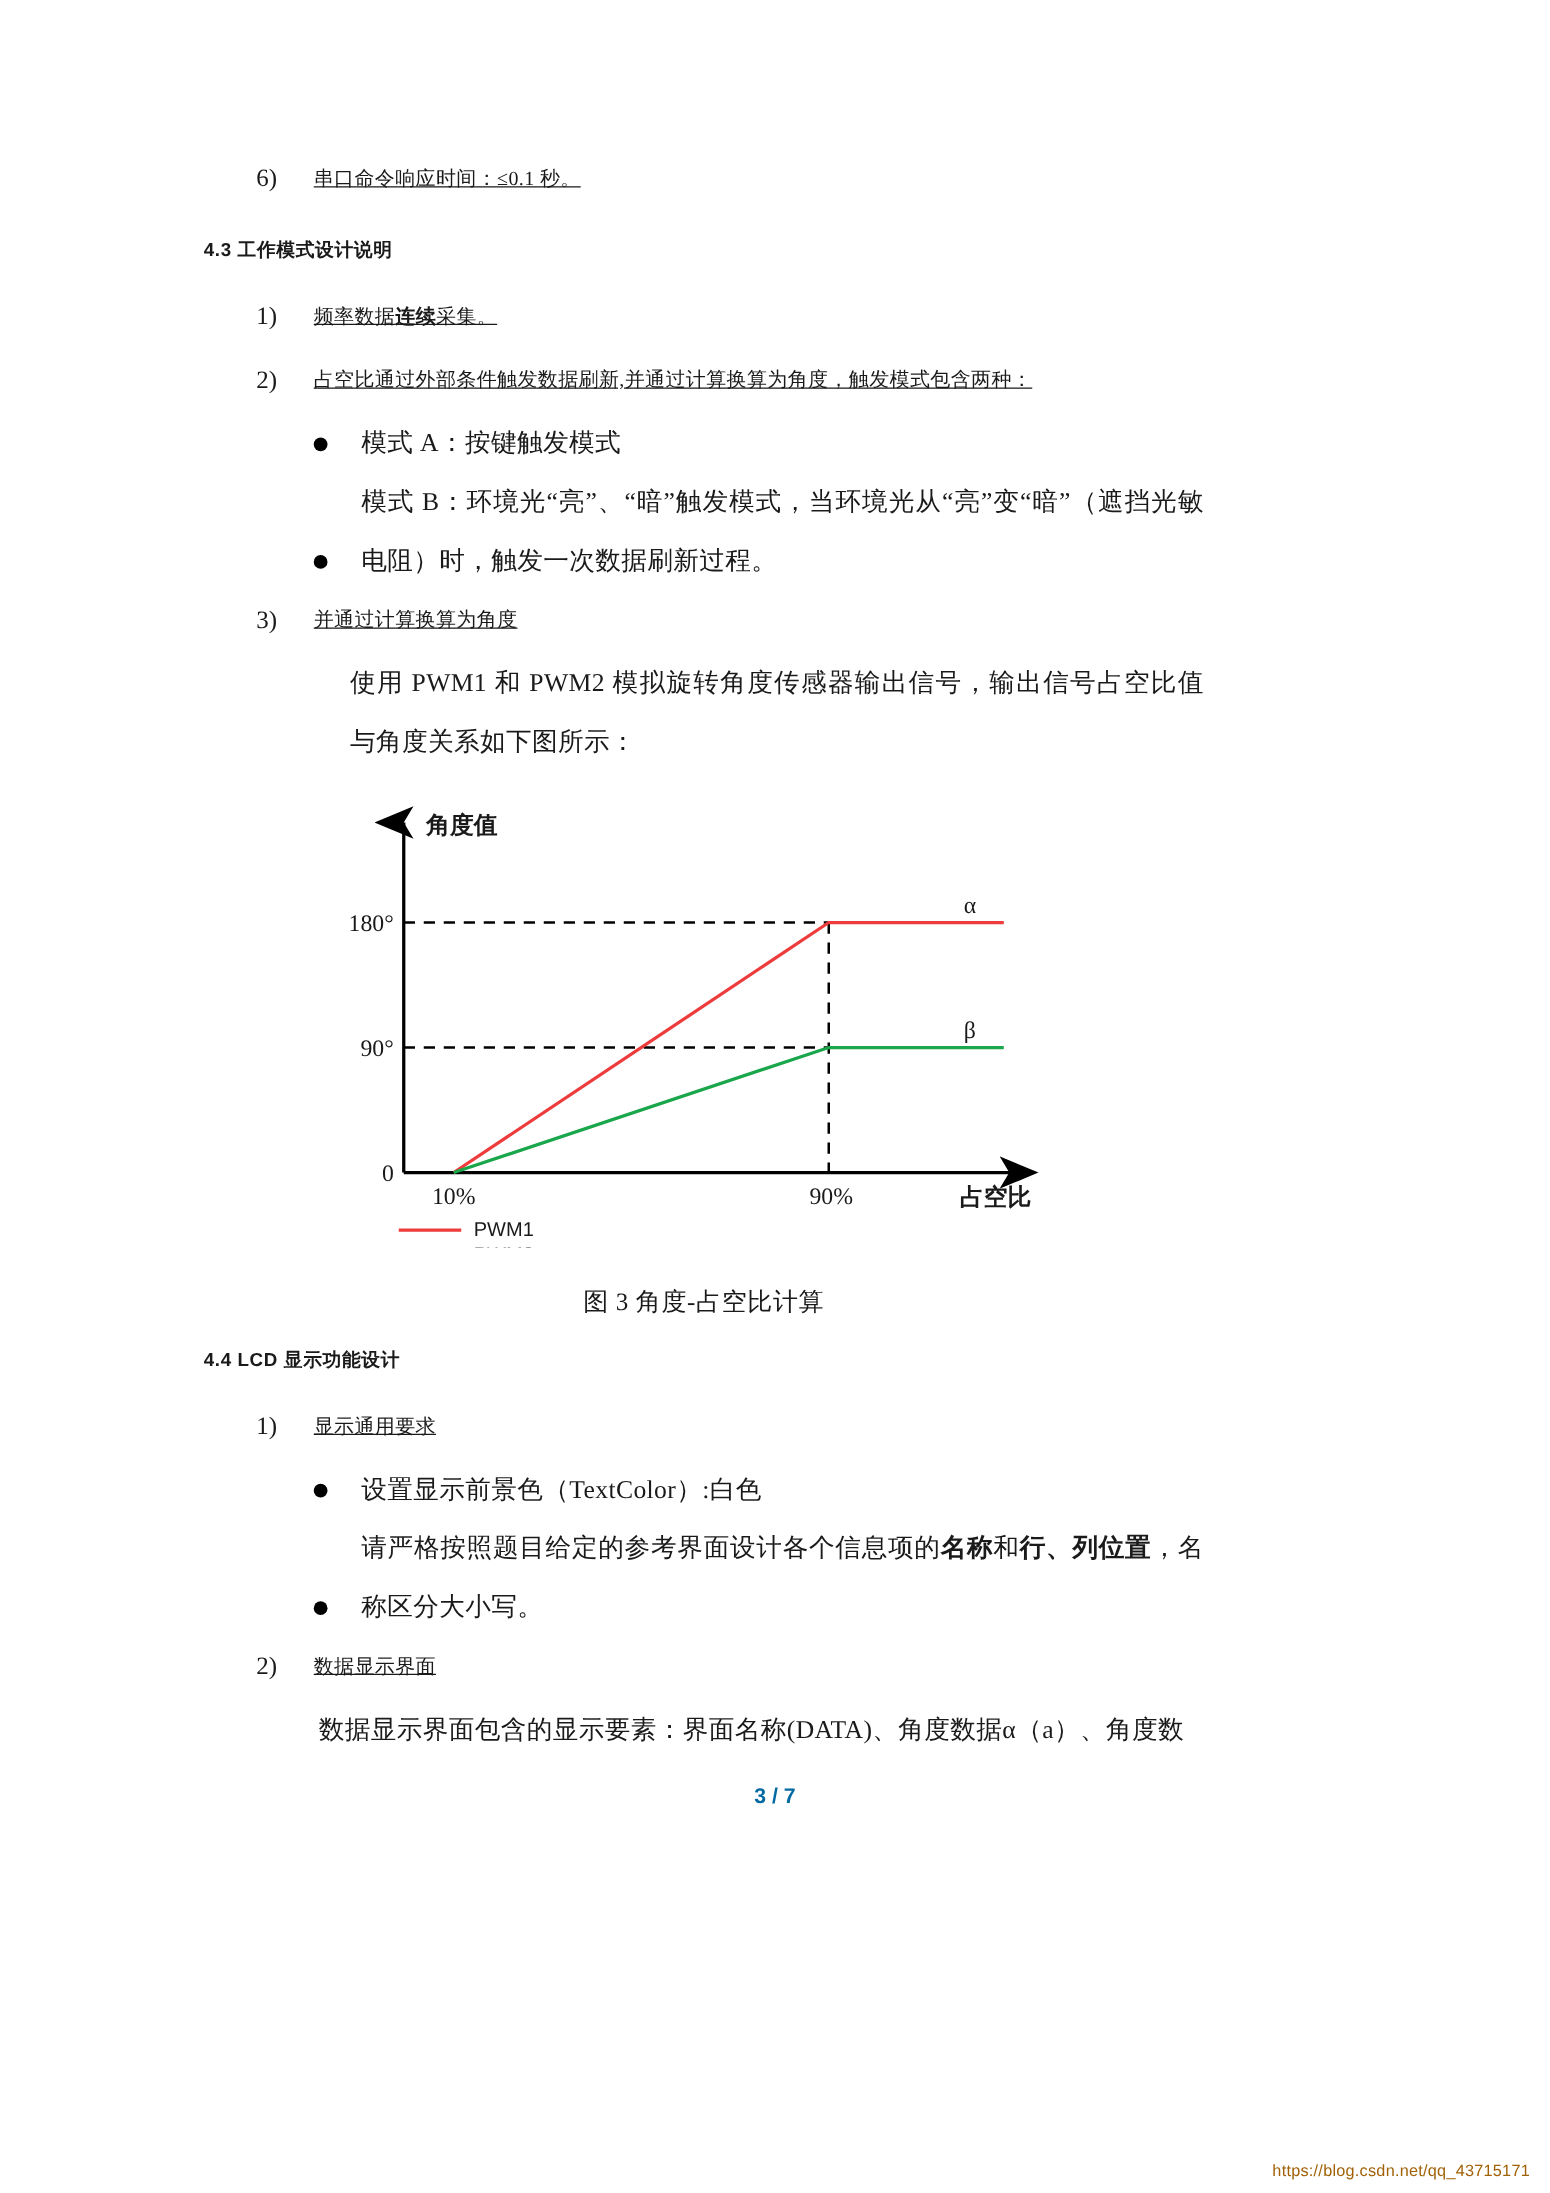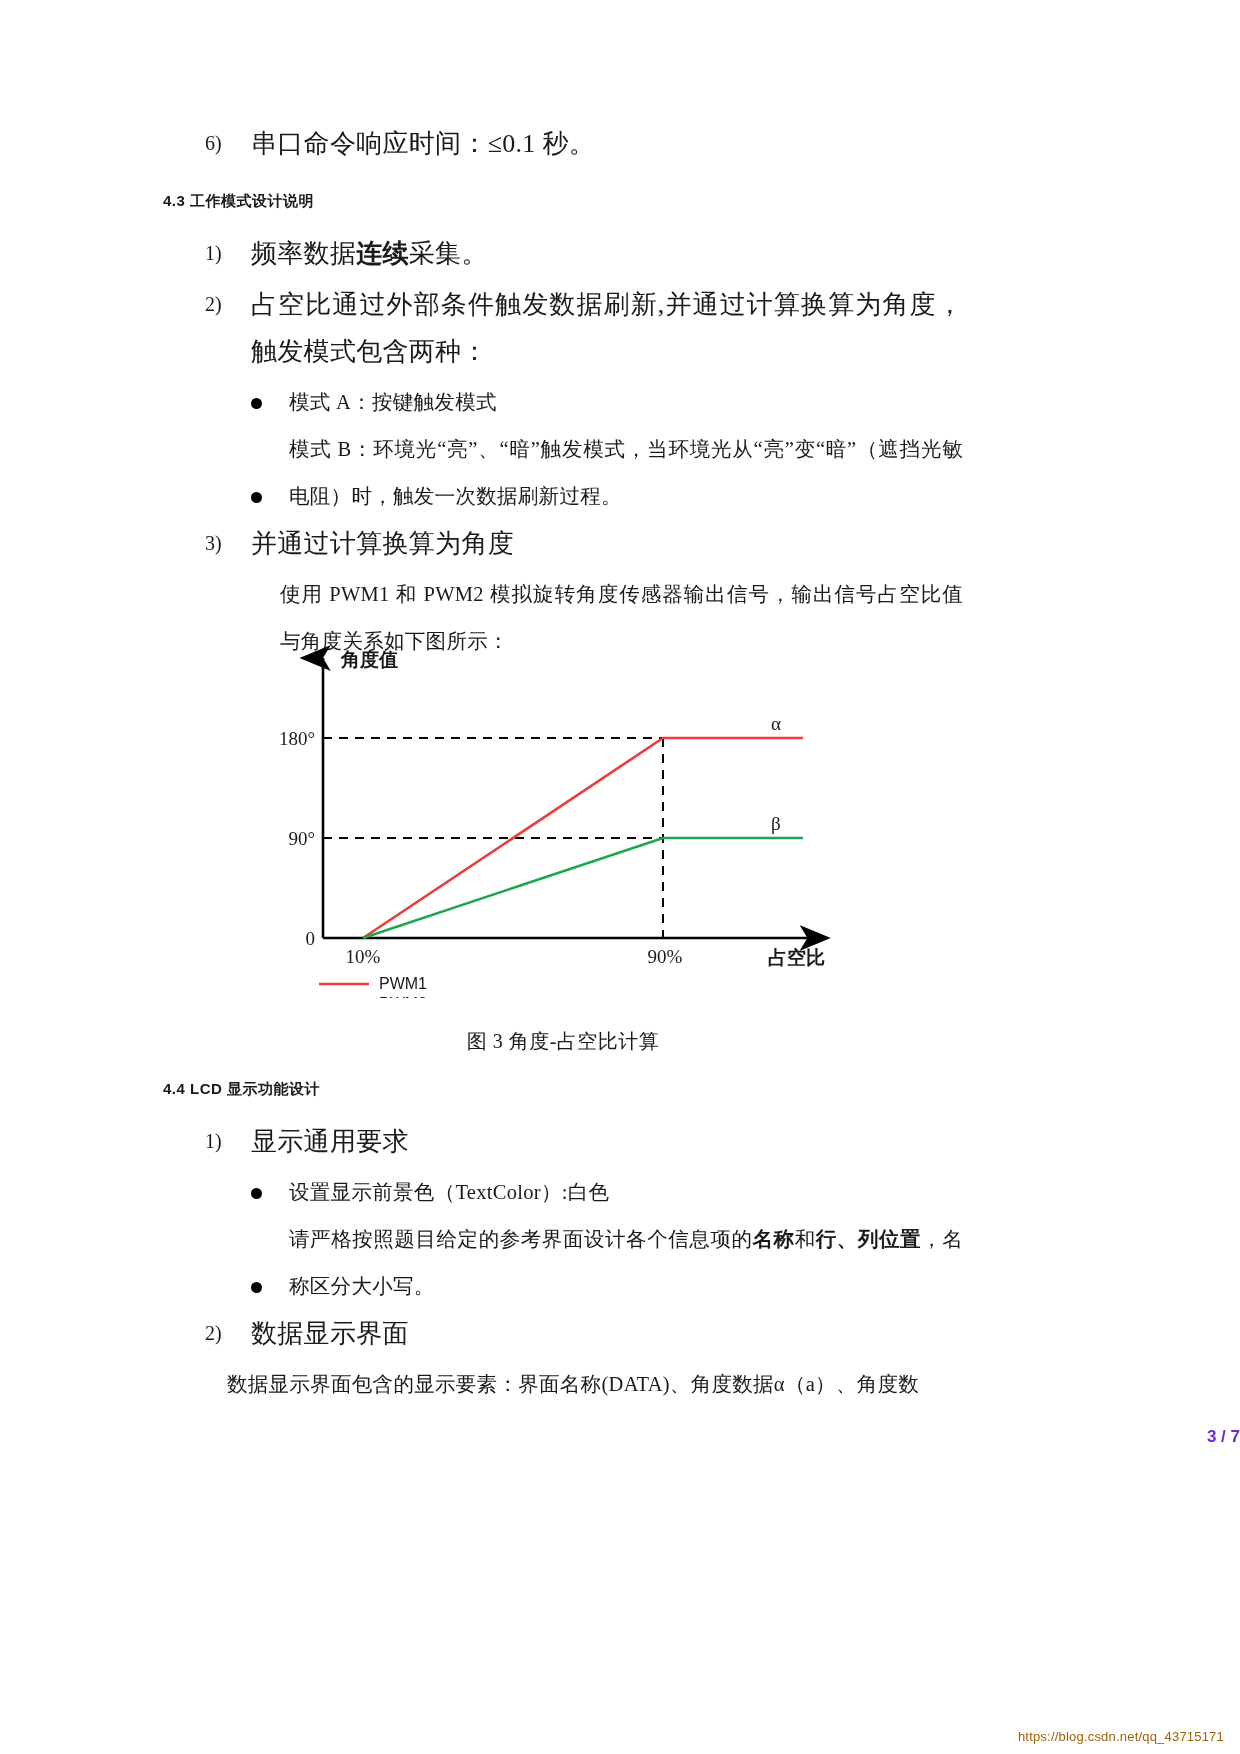--- a/index.html
+++ b/index.html
@@ -32,24 +32,25 @@
   }
   .li .marker {
     flex: 0 0 auto;
     width: 44px;
     font-size: 20px;
     line-height: 47px;
     color: #1a1a1a;
   }
   .li .body {
     flex: 1 1 auto;
-    font-size: 26px;
+    font-size: 16px;
     line-height: 47px;
     letter-spacing: 0.3px;
     text-align: justify;
+    text-decoration: underline;
   }
 
   
   .lvl1 { margin-left: 42px; }
   .lvl1 .marker { width: 46px; }
 
   
   .bullet {
     display: flex;
     align-items: flex-end;
@@ -92,21 +93,21 @@
     line-height: 47px;
     letter-spacing: 0.3px;
     margin-left: 117px;
     text-align: justify;
   }
 
   .plainline {
     font-size: 20.5px;
     line-height: 47px;
     letter-spacing: 0.3px;
-    margin-left: 64px;
+    margin-left: 92px;
   }
 
   b, .b { font-weight: bold; }
 
   
   .figure-wrap {
     position: absolute;
     left: 163px;
     top: 638px;
     width: 800px;
@@ -125,25 +126,25 @@
     font-family: "Liberation Serif", "DejaVu Serif", serif;
     margin-top: 20px;
   }
 
   
   .pagenum {
     position: absolute;
     left: 0;
     top: 1427px;
     width: 1240px;
-    text-align: right;
+    text-align: center;
     font-family: "Liberation Sans", "DejaVu Sans", sans-serif;
     font-weight: bold;
     font-size: 17px;
-    color: #6d28d9;
+    color: #0369a1;
   }
   .watermark {
     position: absolute;
     right: 16px;
     bottom: 10px;
     font-family: "Liberation Sans", "DejaVu Sans", sans-serif;
     font-size: 13px;
     color: #a16207;
     letter-spacing: 0.2px;
   }

